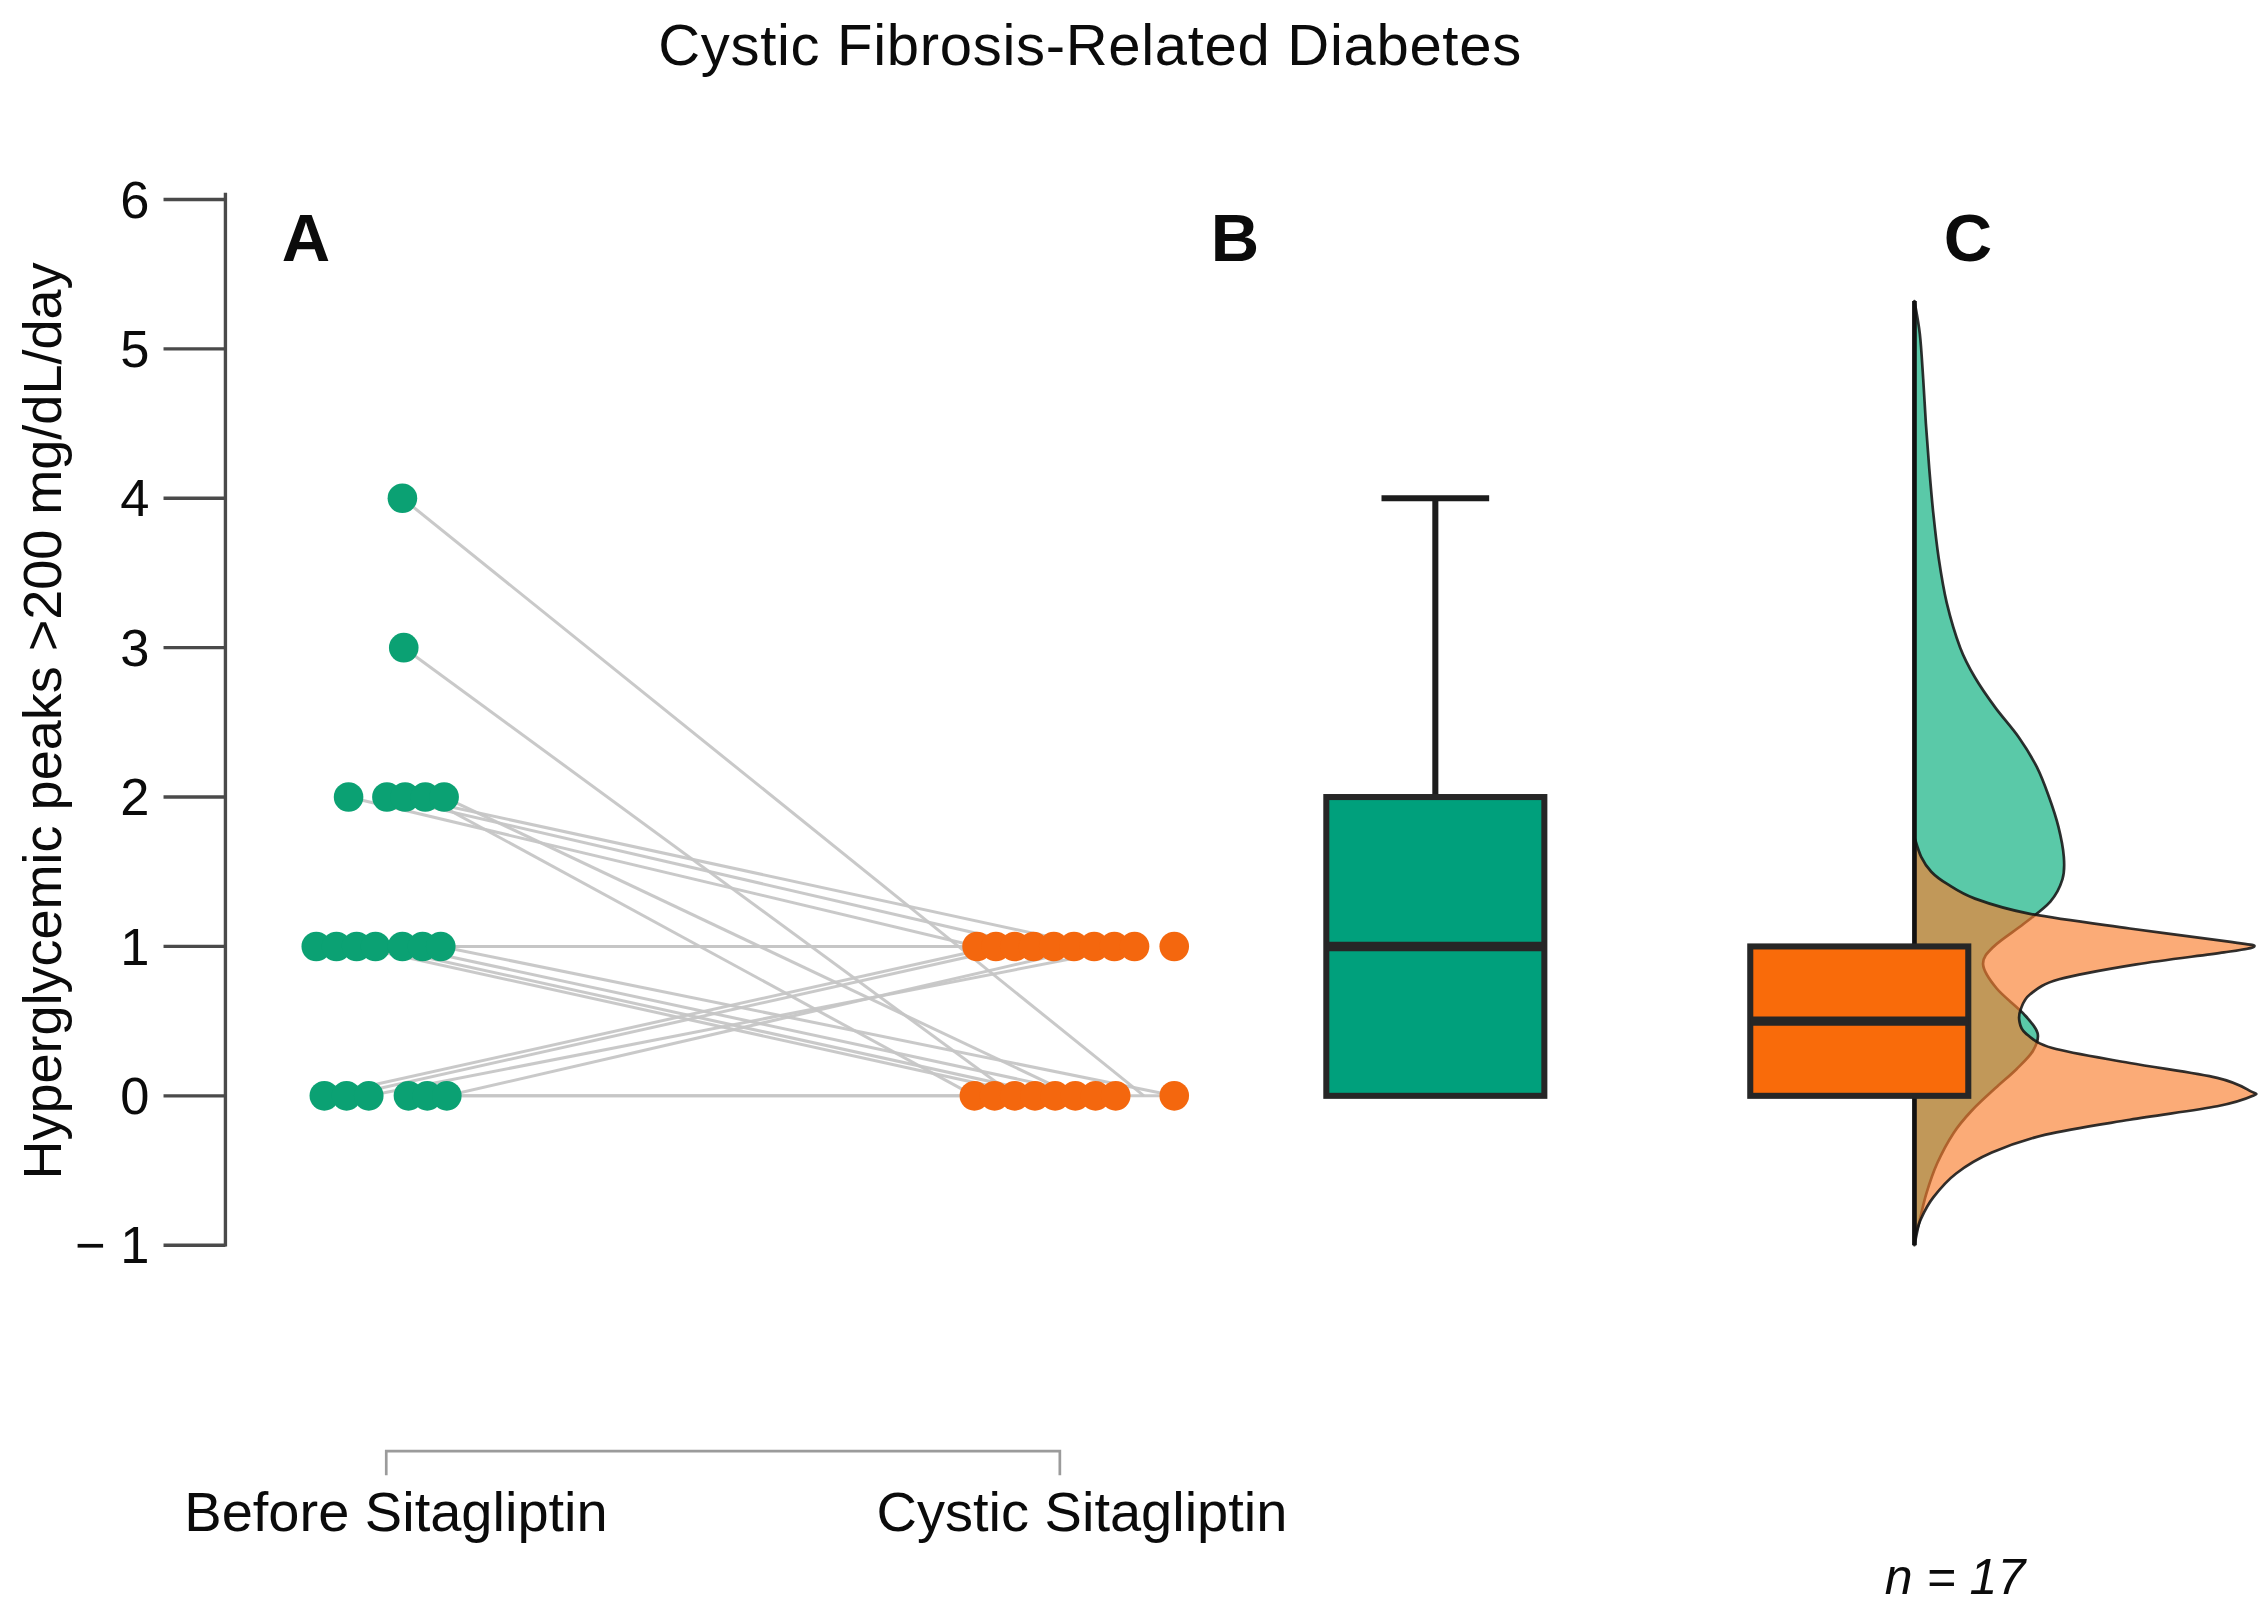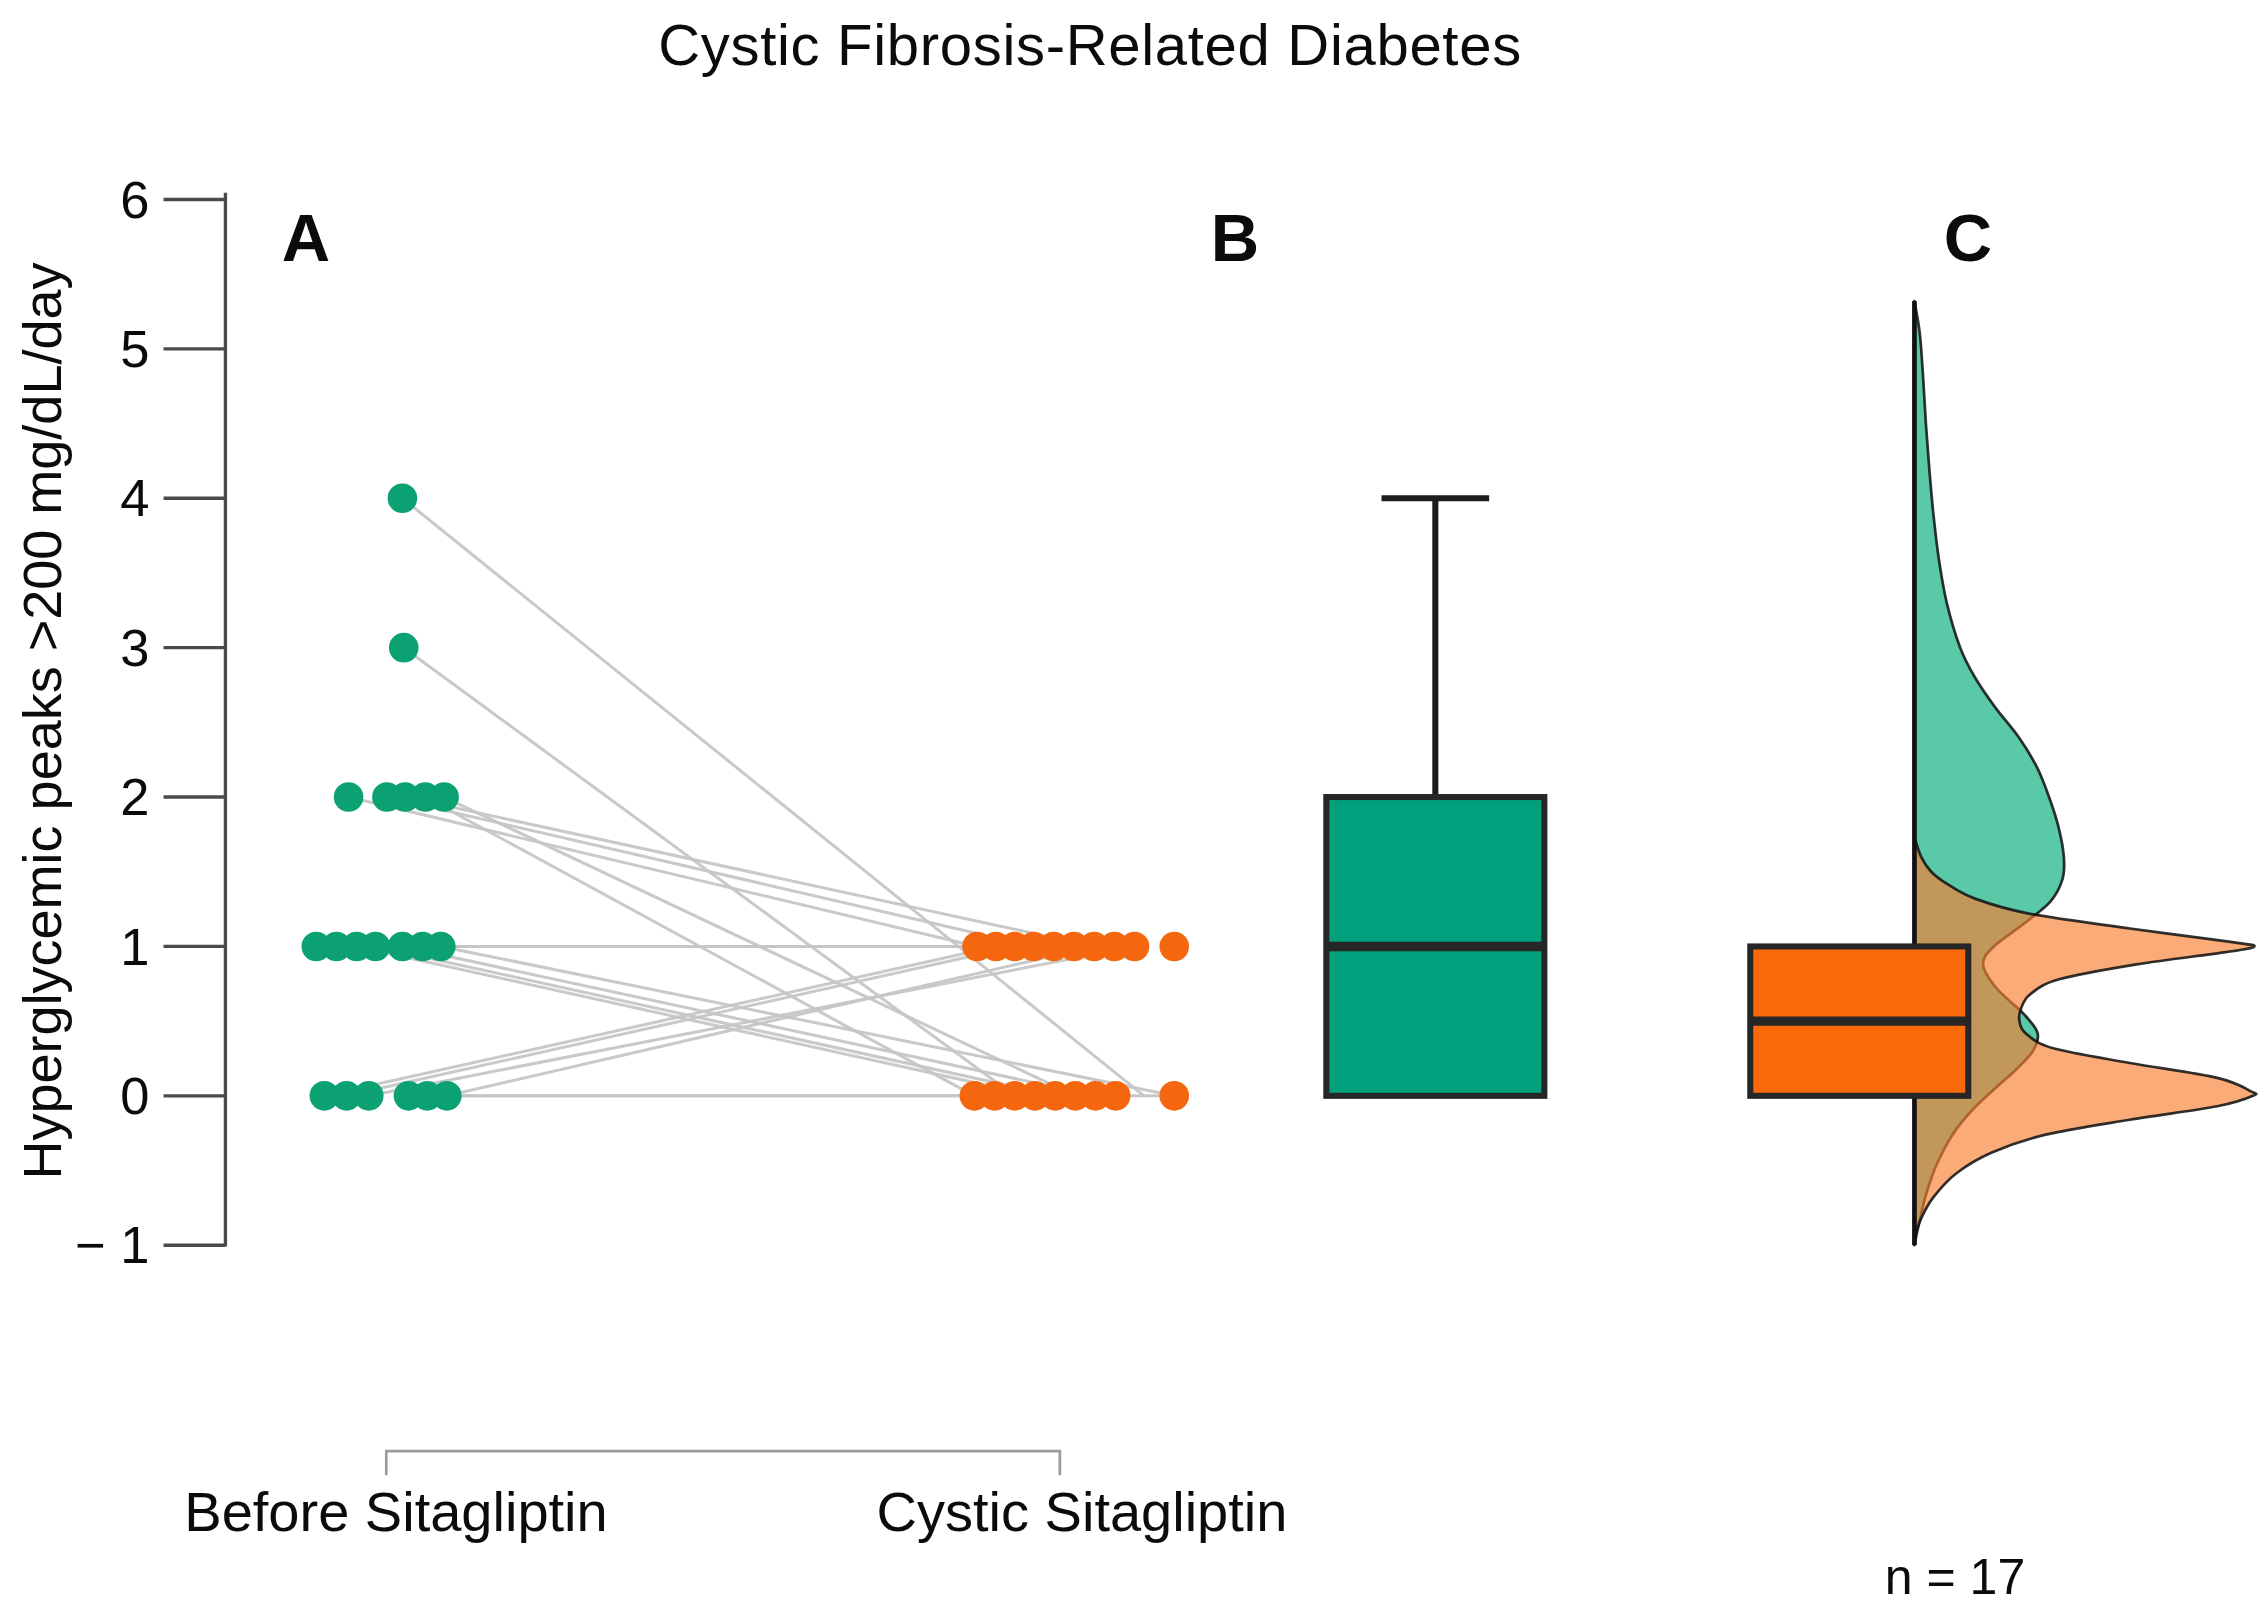--- a/index.html
+++ b/index.html
@@ -7,21 +7,21 @@
   .abs{position:absolute;white-space:nowrap;}
   .title{left:1090px;top:11px;transform:translateX(-50%);font-size:58px;letter-spacing:0.7px;text-align:center;}
   .ylabel{left:42px;top:721px;transform:translate(-50%,-50%) rotate(-90deg);font-size:54px;}
   .panel-label{font-size:67px;font-weight:bold;transform:translateX(-50%);}
   .panel-a{left:306px;top:199px;}
   .panel-b{left:1235px;top:199px;}
   .panel-c{left:1968px;top:199px;}
   .xcat{font-size:56px;transform:translateX(-50%);top:1479px;}
   .xcat-before{left:396px;}
   .xcat-after{left:1082px;}
-  .n-annot{left:1955px;top:1548px;transform:translateX(-50%);font-size:50px;}
+  .n-annot{left:1955px;top:1548px;transform:translateX(-50%);font-size:50px;font-style:italic;}
   svg#plot{position:absolute;left:0;top:0;}
 </style>
 </head>
 <body>
 
 <div class="abs title">Cystic Fibrosis-Related Diabetes</div>
 <div class="abs ylabel">Hyperglycemic peaks &gt;200 mg/dL/day</div>
 
 <svg id="plot" width="2261" height="1619" viewBox="0 0 3360 2405">
     <path d="M2845,446.96000000000004C2846.3333333333335,455.1000000000001 2850.8333333333335,476.5600000000002 2853,495.8000000000002C2855.1666666666665,515.0400000000002 2856.5,540.2000000000002 2858,562.4000000000001C2859.5,584.6 2860.5,606.8000000000001 2862,629C2863.5,651.1999999999999 2865.1666666666665,673.3999999999999 2867,695.5999999999999C2868.8333333333335,717.8 2870.6666666666665,740 2873,762.2C2875.3333333333335,784.4000000000001 2877.6666666666665,806.5999999999999 2881,828.8C2884.3333333333335,851 2887.6666666666665,873.2 2893,895.4000000000001C2898.3333333333335,917.6000000000001 2906,943.5 2913,962C2920,980.5 2926.3333333333335,991.6000000000001 2935,1006.4000000000001C2943.6666666666665,1021.2 2954.1666666666665,1036 2965,1050.8C2975.8333333333335,1065.6 2989.6666666666665,1080.4 3000,1095.2C3010.3333333333335,1110 3019.5,1124.8 3027,1139.6C3034.5,1154.3999999999999 3039.6666666666665,1169.2 3045,1184C3050.3333333333335,1198.8 3055.3333333333335,1213.6000000000001 3059,1228.4C3062.6666666666665,1243.2 3066,1259.85 3067,1272.8C3068,1285.75 3068.3333333333335,1295 3065,1306.1C3061.6666666666665,1317.1999999999998 3056.6666666666665,1328.3000000000002 3047,1339.4C3037.3333333333335,1350.5 3021,1361.6000000000001 3007,1372.7C2993,1383.8 2973,1396.01 2963,1406C2953,1415.99 2946.3333333333335,1422.2799999999997 2947,1432.6399999999999C2947.6666666666665,1443 2957,1455.95 2967,1468.16C2977,1480.3700000000001 2996.8333333333335,1494.8000000000002 3007,1505.9C3017.1666666666665,1517 3025.6666666666665,1525.51 3028,1534.76C3030.3333333333335,1544.01 3026.1666666666665,1552.52 3021,1561.4C3015.8333333333335,1570.2800000000002 3006.3333333333335,1578.79 2997,1588.04C2987.6666666666665,1597.29 2976.1666666666665,1606.54 2965,1616.9C2953.8333333333335,1627.2600000000002 2940.3333333333335,1639.1000000000001 2930,1650.2C2919.6666666666665,1661.3 2911.5,1670.55 2903,1683.5C2894.5,1696.45 2885.6666666666665,1713.1000000000001 2879,1727.9C2872.3333333333335,1742.7 2867.5,1757.5 2863,1772.3C2858.5,1787.1 2855,1803.75 2852,1816.7C2849,1829.65 2846.1666666666665,1844.45 2845,1850 Z" fill="#4CC4A1" fill-opacity="0.92" stroke="#141414" stroke-width="4" stroke-opacity="0.88" stroke-linejoin="round"></path>

